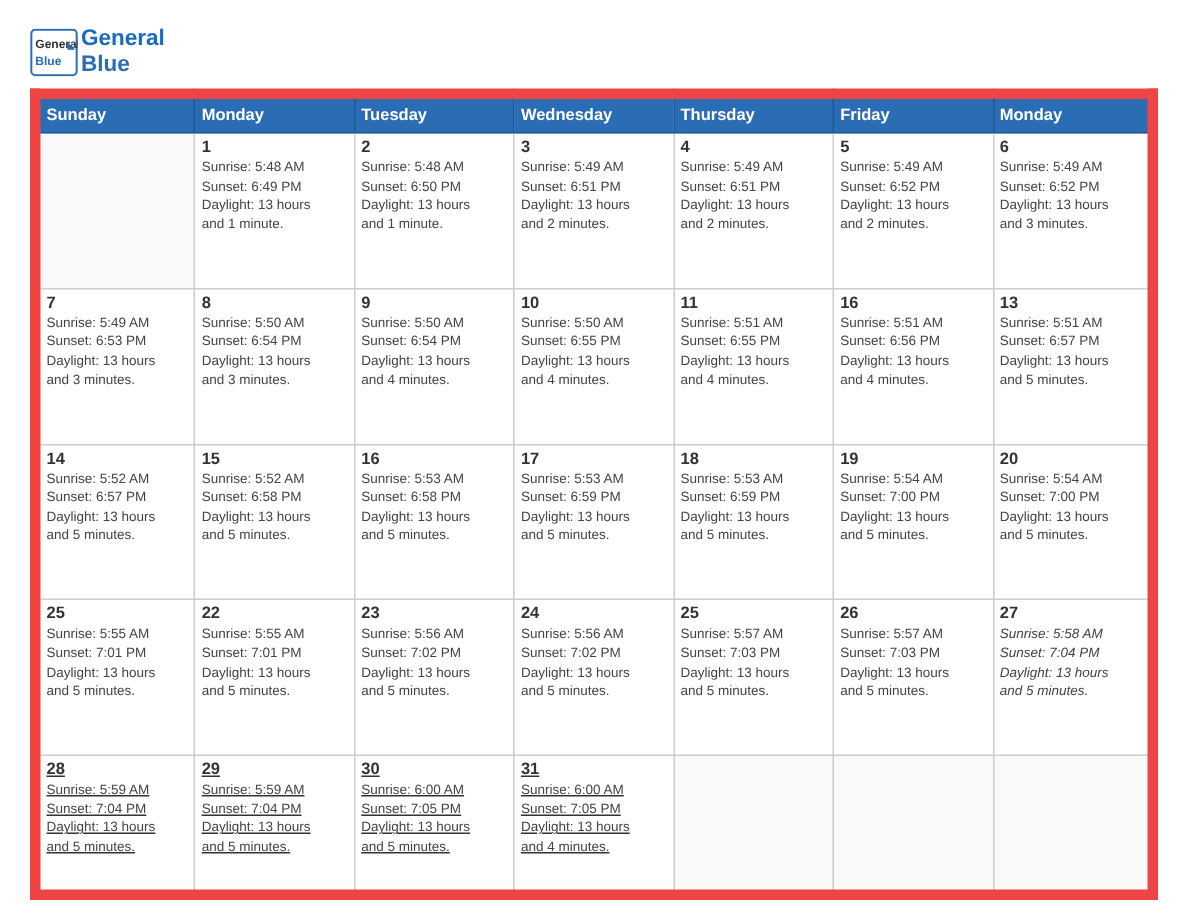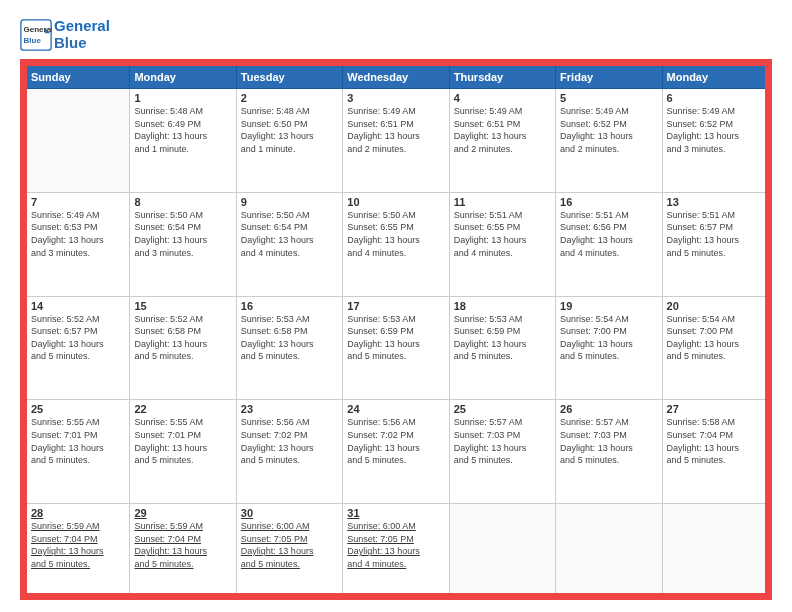--- a/index.html
+++ b/index.html
@@ -320,21 +320,21 @@
           </td>
           <td>
             <span class="day-num">26</span>
             <div class="day-info" style="white-space: pre-line;">Sunrise: 5:57 AM
 Sunset: 7:03 PM
 Daylight: 13 hours
 and 5 minutes.</div>
           </td>
           <td>
             <span class="day-num">27</span>
-            <div class="day-info" style="white-space: pre-line;">Sunrise: 5:58 AM
+            <div class="day-info" style="white-space: pre-line; font-style: italic;">Sunrise: 5:58 AM
 Sunset: 7:04 PM
 Daylight: 13 hours
 and 5 minutes.</div>
           </td>
         </tr>
         <tr class="last-row">
           <td>
             <span class="day-num">28</span>
             <div class="day-info" style="white-space: pre-line;">Sunrise: 5:59 AM
 Sunset: 7:04 PM

